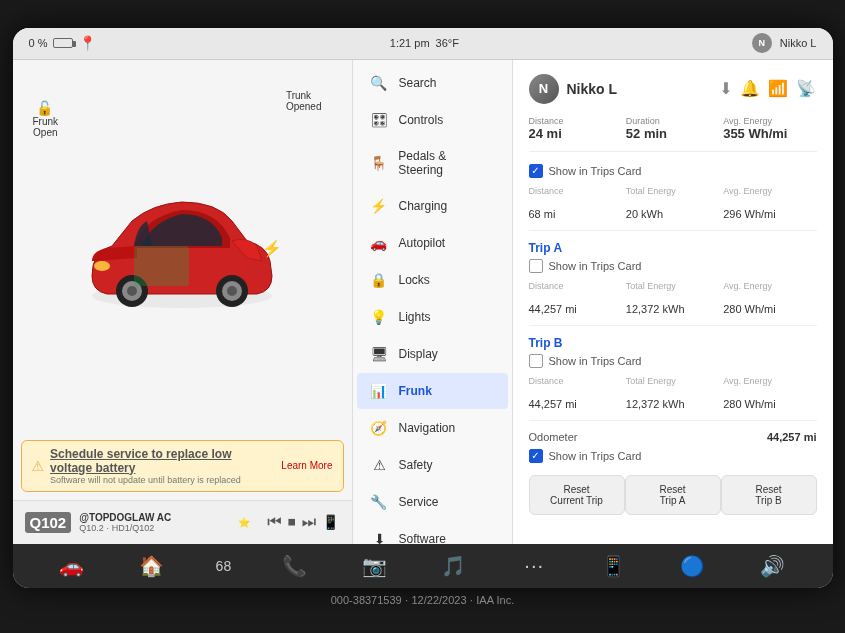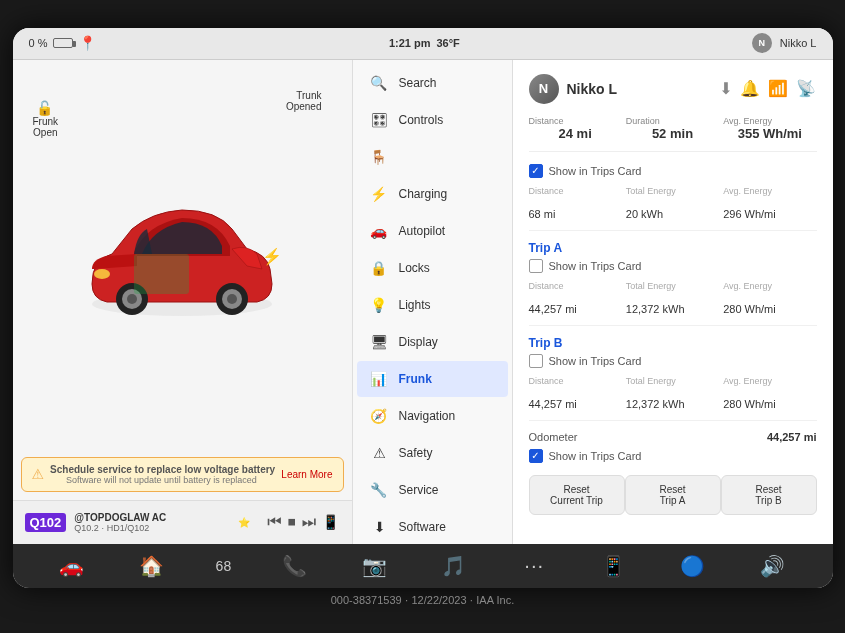--- a/index.html
+++ b/index.html
@@ -30,21 +30,21 @@
       height: 32px;
       display: flex;
       align-items: center;
       justify-content: space-between;
       padding: 0 16px;
       font-size: 11px;
       color: #333;
       border-bottom: 1px solid #ccc;
     }
     .status-left { display: flex; align-items: center; gap: 6px; }
-    .status-center { display: flex; align-items: center; gap: 6px; font-weight: 700; }
+    .status-center { display: flex; align-items: center; gap: 6px; font-weight: 400; }
     .status-right { display: flex; align-items: center; gap: 8px; }
     .battery-bar {
       width: 20px; height: 10px; border: 1px solid #666; border-radius: 2px; position: relative;
     }
     .battery-bar::after {
       content: ''; position: absolute; right: -4px; top: 2px;
       width: 3px; height: 6px; background: #666; border-radius: 0 1px 1px 0;
     }
     .avatar-small {
       width: 20px; height: 20px; border-radius: 50%; background: #888;
@@ -81,21 +81,21 @@
       font-size: 10px;
       color: #333;
       text-align: center;
     }
     .trunk-label {
       position: absolute;
       top: 30px;
       right: 30px;
       font-size: 10px;
       color: #333;
-      text-align: right;
+      text-align: left;
     }
     .alert-bar {
       background: #fff3cd;
       border: 1px solid #f0ad4e;
       border-radius: 6px;
       margin: 8px;
       padding: 6px 10px;
       font-size: 10px;
       color: #555;
       display: flex;
@@ -107,23 +107,23 @@
     .media-bar {
       background: #f0f0f0;
       height: 44px;
       display: flex;
       align-items: center;
       padding: 0 12px;
       gap: 8px;
       border-top: 1px solid #ddd;
     }
     .radio-logo {
-      background: #6d28d9;
+      background: #737373;
       color: white;
-      font-size: 13px;
+      font-size: 15px;
       font-weight: bold;
       padding: 2px 5px;
       border-radius: 3px;
     }
     .media-info { flex: 1; }
     .media-station { font-size: 10px; font-weight: bold; color: #333; }
     .media-track { font-size: 9px; color: #666; }
     .media-controls { display: flex; align-items: center; gap: 6px; }
     .media-btn { font-size: 16px; color: #555; cursor: pointer; }
     
@@ -176,21 +176,21 @@
     .trip-stats {
       display: grid;
       grid-template-columns: 1fr 1fr 1fr;
       gap: 4px;
       margin-bottom: 12px;
       padding-bottom: 10px;
       border-bottom: 1px solid #eee;
     }
     .stat-item {}
     .stat-label { font-size: 9px; color: #888; }
-    .stat-value { font-size: 13px; font-weight: 600; color: #333; text-align: center; }
+    .stat-value { font-size: 13px; font-weight: 600; color: #333; }
     .section-header {
       font-size: 11px;
       font-weight: 700;
       color: #333;
       margin: 10px 0 6px 0;
     }
     .checkbox-row {
       display: flex;
       align-items: center;
       gap: 6px;
@@ -345,22 +345,22 @@
 
           <text x="190" y="88" font-size="16" fill="#ffdd00">⚡</text>
 
           <rect x="62" y="80" width="55" height="40" rx="3" fill="#22aa44" opacity="0.3"></rect>
         </svg>
       </div>
 
       <div class="alert-bar">
         <span class="alert-icon">⚠</span>
         <div style="flex:1;">
-          <div style="font-weight:600; font-size:10px;">Schedule service to replace low voltage battery</div>
-          <div style="font-size:9px; color:#777;margin-left:16px;">Software will not update until battery is replaced</div>
+          <div style="font-weight:600; font-size:12px;text-decoration:underline;">Schedule service to replace low voltage battery</div>
+          <div style="font-size:9px; color:#777;">Software will not update until battery is replaced</div>
         </div>
         <span class="learn-more">Learn More</span>
       </div>
 
       <div class="media-bar">
         <div class="radio-logo">Q102</div>
         <div class="media-info">
           <div class="media-station">@TOPDOGLAW AC</div>
           <div class="media-track">
             <span>Q10.2</span>
@@ -383,20 +383,21 @@
       <div class="menu-item">
         <span class="menu-icon">🔍</span>
         <span>Search</span>
       </div>
       <div class="menu-item">
         <span class="menu-icon">🎛</span>
         <span>Controls</span>
       </div>
       <div class="menu-item">
         <span class="menu-icon">🪑</span>
+        <span>Pedals &amp; Steering</span>
       </div>
       <div class="menu-item">
         <span class="menu-icon">⚡</span>
         <span>Charging</span>
       </div>
       <div class="menu-item">
         <span class="menu-icon">🚗</span>
         <span>Autopilot</span>
       </div>
       <div class="menu-item">

